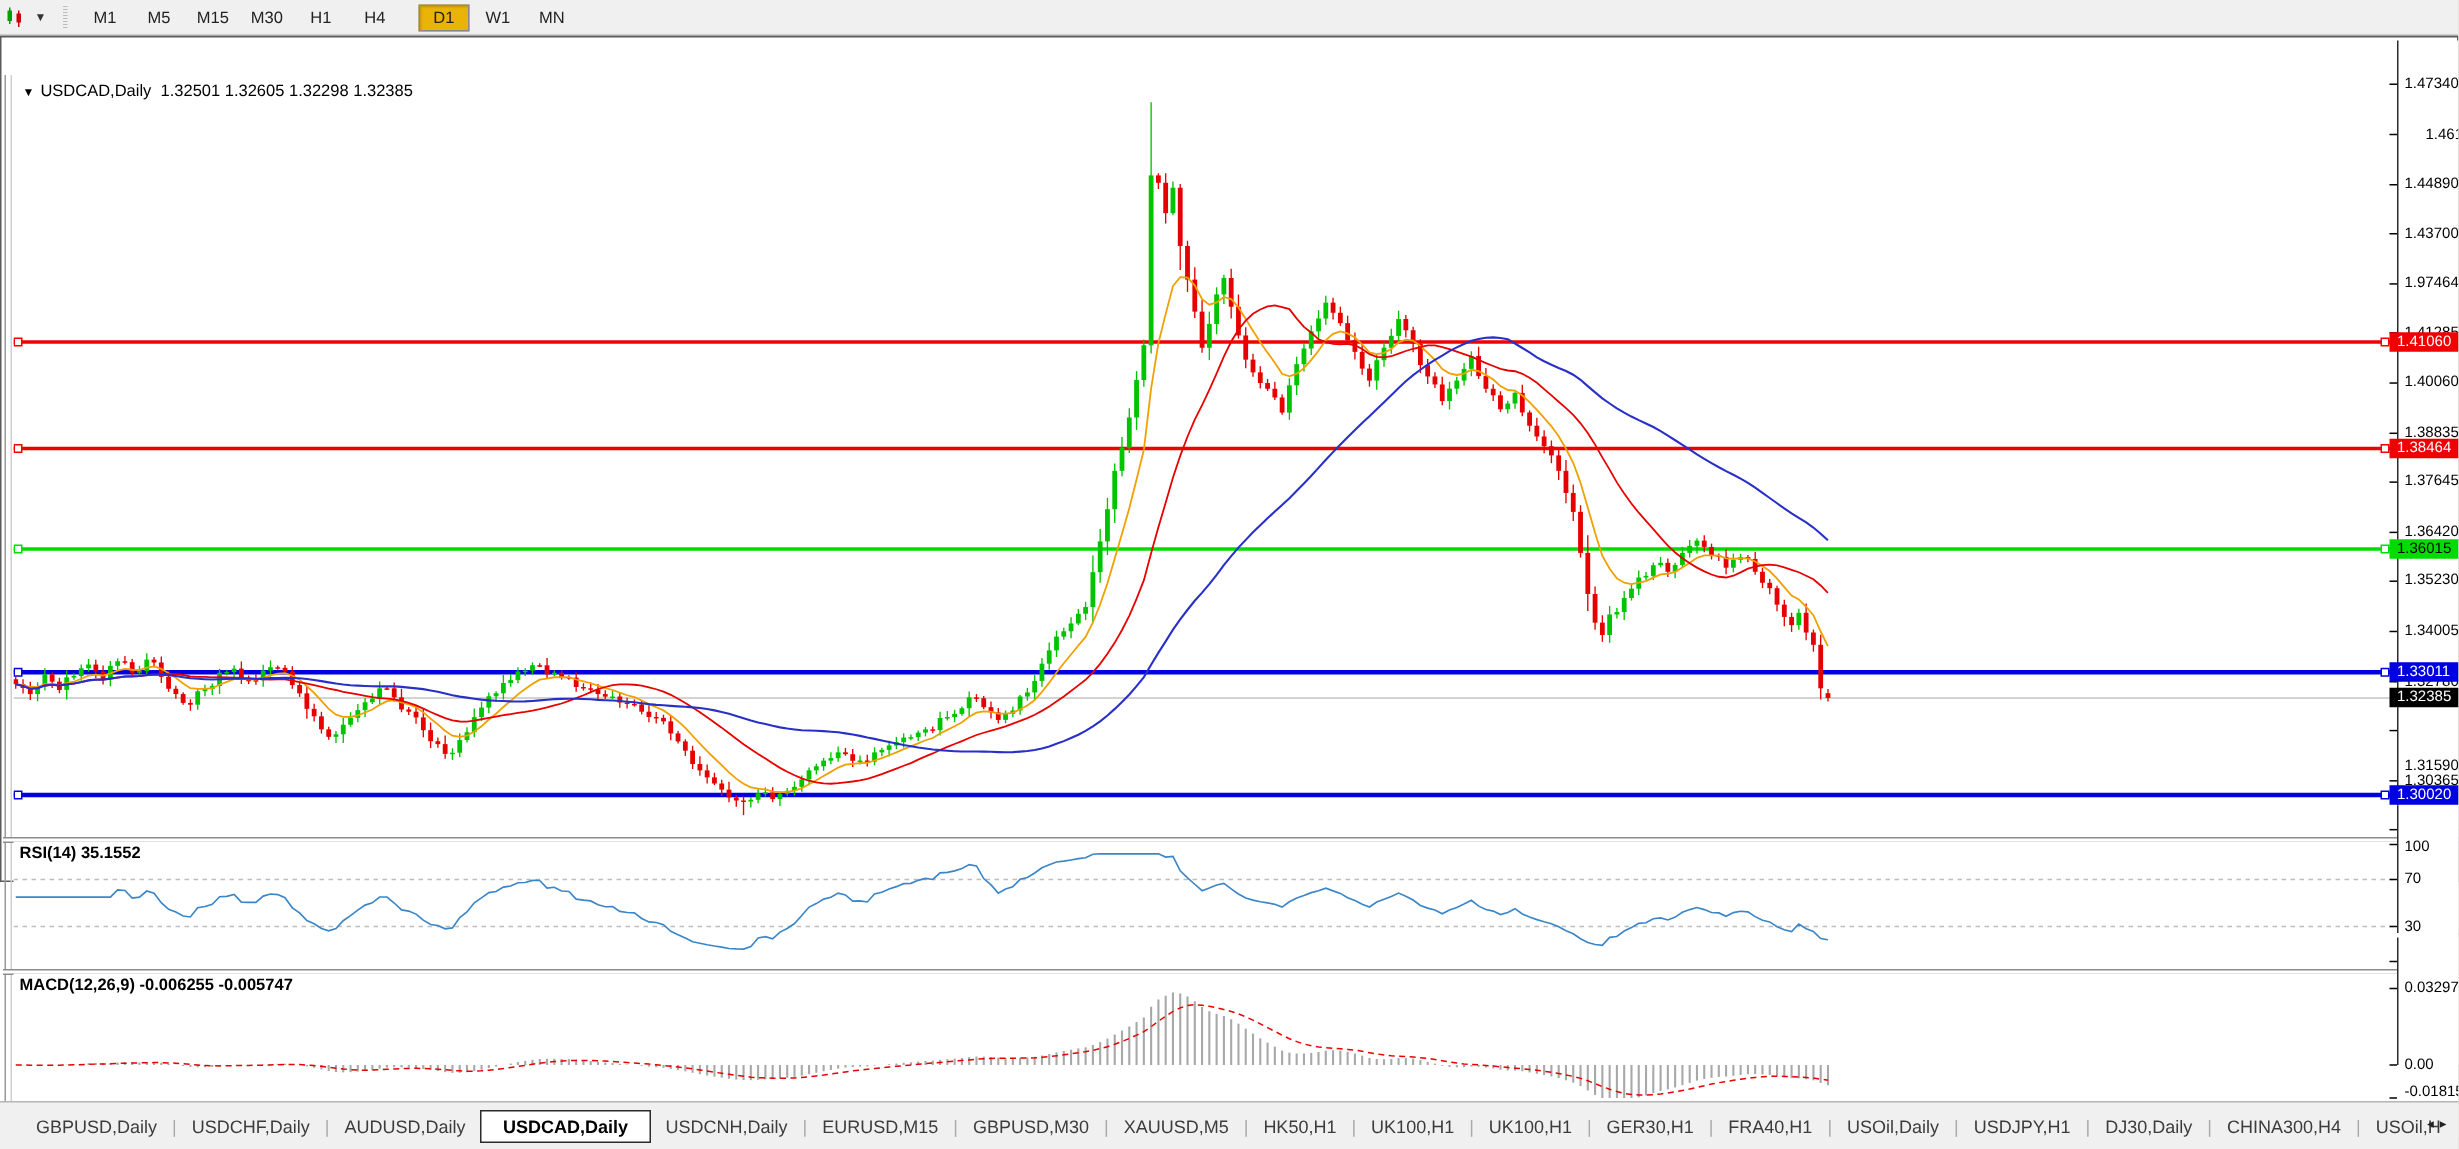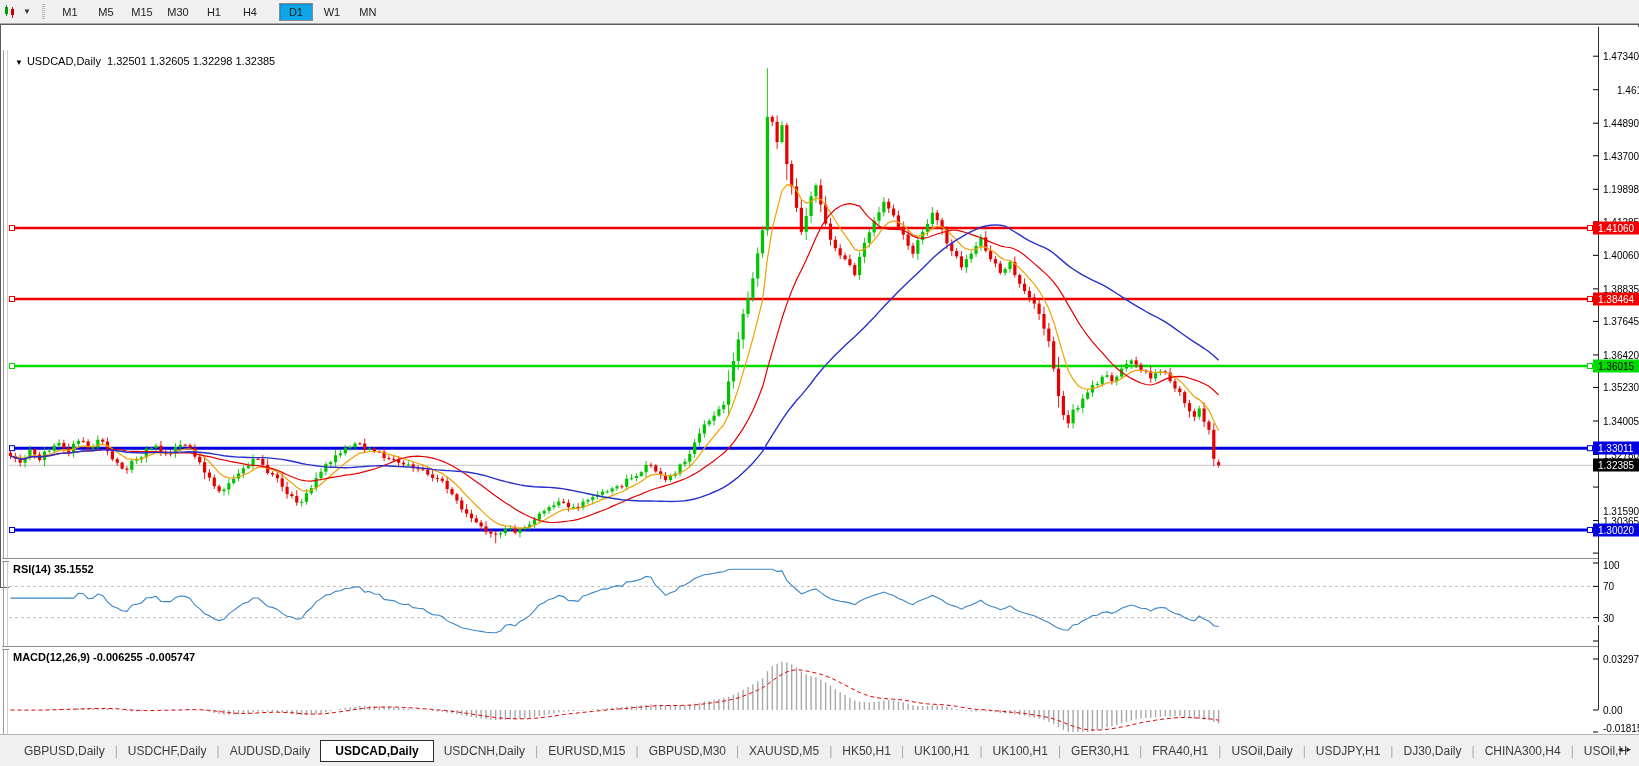--- a/index.html
+++ b/index.html
@@ -8,21 +8,21 @@
         -webkit-font-smoothing:antialiased;}
   
   .toolbar{position:absolute;left:0;top:0;width:1639px;height:23px;background:#f0f0f0;
            border-bottom:1px solid #a9a9a9;display:flex;align-items:center;}
   .tb-icon{width:18px;height:16px;margin-left:3px;position:relative;cursor:pointer;}
   .tb-caret{font-size:8px;color:#333;margin:0 4px 0 2px;cursor:pointer;}
   .tb-grip{width:5px;height:16px;margin:0 6px;background-image:repeating-linear-gradient(#bbb 0 1px,#f0f0f0 1px 2px);
            background-size:3px 100%;background-repeat:no-repeat;background-position:center;}
   .tf-btn{display:inline-block;min-width:24px;text-align:center;font-size:11px;color:#222;
           padding:2px 4px;margin:0 1px;border:1px solid transparent;cursor:pointer;}
-  .tf-btn.active{background:#0ea5e9;border:1px solid #8a8a8a;box-shadow:inset 1px 1px 1px #00000022;}
+  .tf-btn.active{background:#eab308;border:1px solid #8a8a8a;box-shadow:inset 1px 1px 1px #00000022;}
   .tf-sep{width:1px;height:16px;background:#c0c0c0;margin:0 5px;}
   
   .chart-window{position:absolute;left:0;top:24px;width:1639px;height:564px;background:#fff;
                 border:1px solid #5a5a5a;box-sizing:border-box;}
   .left-edge{position:absolute;left:2px;top:25px;width:3px;height:708px;
              border-left:1px solid #9a9a9a;border-right:1px solid #cfcfcf;}
   .pane{position:absolute;left:8px;width:1589px;background:#fff;}
   .pane svg{position:absolute;left:0;top:0;}
   .chart-title{position:absolute;left:6px;top:4px;font-size:11px;color:#000;white-space:pre;}
   .chart-title .tri{font-size:8px;margin-right:4px;color:#000;}
@@ -882,21 +882,21 @@
           <line x1="1592" y1="707" x2="1597" y2="707" stroke="#000" stroke-width="1"></line>
         </svg>
       <div class="ind-label">MACD(12,26,9) -0.006255 -0.005747</div>
     </div>
 
     <div class="axis-col" id="axisMain" style="left:1597px;top:2px;height:531px;">
         <div class="axis-tick-label" style="top: 29.2101px;">1.47340</div>
         <div class="axis-tick-label" style="top: 62.7201px; margin-left: 14px;">1.46115</div>
         <div class="axis-tick-label" style="top: 96.2301px;">1.44890</div>
         <div class="axis-tick-label" style="top: 128.783px;">1.43700</div>
-        <div class="axis-tick-label" style="top: 162.293px;">1.19898</div>
+        <div class="axis-tick-label" style="top: 162.293px;">1.97464</div>
         <div class="axis-tick-label" style="top: 194.845px;">1.41285</div>
         <div class="axis-tick-label" style="top: 228.355px;">1.40060</div>
         <div class="axis-tick-label" style="top: 261.865px;">1.38835</div>
         <div class="axis-tick-label" style="top: 294.418px;">1.37645</div>
         <div class="axis-tick-label" style="top: 327.928px;">1.36420</div>
         <div class="axis-tick-label" style="top: 360.48px;">1.35230</div>
         <div class="axis-tick-label" style="top: 393.99px;">1.34005</div>
         <div class="axis-tick-label" style="top: 427.5px;">1.32780</div>
         <div class="axis-tick-label" style="top: 460.053px; margin-top: 24px;">1.31590</div>
         <div class="axis-tick-label" style="top: 493.563px;">1.30365</div>

